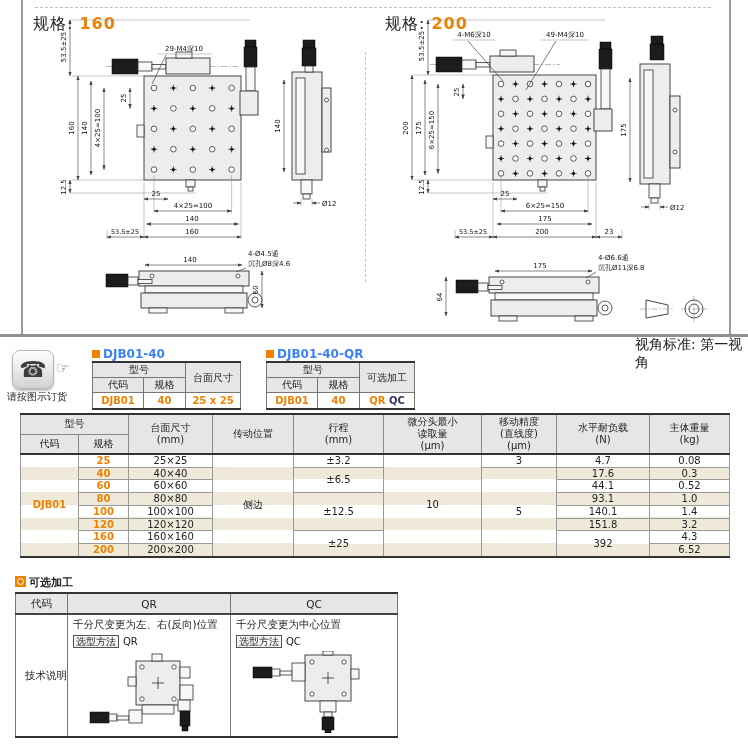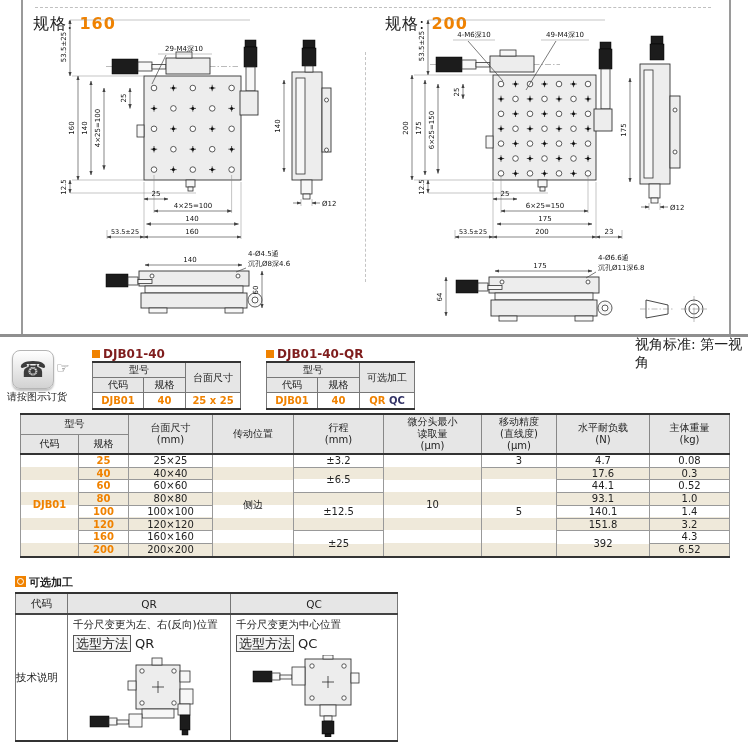--- a/index.html
+++ b/index.html
@@ -27,21 +27,21 @@
   .scr{fill:#fff;stroke:#333;stroke-width:0.8;}
   .dot{fill:#111;}
   .cross{stroke:#111;stroke-width:0.7;}
   
   .order-icon{left:12px;top:350px;width:40px;height:37px;border:1px solid #b5b5b5;border-radius:8px;
     background:linear-gradient(180deg,#ffffff,#d2d2d2);display:flex;align-items:center;justify-content:center;
     box-shadow:0 2px 2px rgba(0,0,0,.25);font-size:22px;color:#3c3c3c;}
   .order-hand{left:56px;top:359px;font-size:15px;color:#666;}
   .order-note{left:7px;top:390px;font-size:10px;color:#222;width:80px;}
   
-  .mini-title{font-size:12px;font-weight:bold;color:#7f1d1d;}
+  .mini-title{font-size:12px;font-weight:bold;color:#3b82f6;}
   .mini-title .sq{display:inline-block;width:8px;height:8px;background:#f08200;margin-right:3px;}
   table.mini{border-collapse:collapse;table-layout:fixed;font-size:10px;
     border-top:2px solid #333;border-bottom:2px solid #333;}
   table.mini th{background:#e6e6e6;font-weight:normal;border:1px solid #777;padding:0;height:14px;}
   table.mini td{border:1px solid #777;text-align:center;height:15px;font-weight:bold;padding:0;}
   .orange{color:#f08200;font-weight:bold;}
   .navy{color:#333366;font-weight:bold;}
   
   table.main{border-collapse:collapse;table-layout:fixed;width:709px;
     border-top:2px solid #333;border-bottom:2px solid #333;font-size:10px;}
@@ -51,23 +51,23 @@
   table.main tbody{background:repeating-linear-gradient(to bottom,#ffffff 0 12.75px,#efe9da 12.75px 25.5px);}
   table.main tbody td{border:1px solid #999;padding:0;text-align:center;height:11.7px;line-height:11.7px;font-size:10px;background:transparent;}
   
   .opt-head{font-size:11px;font-weight:bold;}
   .opt-icon{display:inline-block;width:11px;height:11px;background:#f08200;position:relative;vertical-align:-1px;margin-right:3px;}
   .opt-icon::after{content:"";position:absolute;left:2px;top:2px;width:5px;height:5px;border:1px solid #fff;border-radius:50%;}
   table.opt{border-collapse:collapse;table-layout:fixed;border-top:2px solid #333;border-bottom:2px solid #333;font-size:10.5px;}
   table.opt th{background:#e6e6e6;font-weight:normal;border:1px solid #777;height:19px;padding:0;}
   table.opt thead{border-bottom:2px solid #444;}
   table.opt td{border:1px solid #777;padding:3px 5px;vertical-align:top;}
-  table.opt td.lbl{text-align:left;vertical-align:middle;padding:0;}
+  table.opt td.lbl{text-align:right;vertical-align:middle;padding:0;}
   .desc{font-weight:normal;font-size:10.5px;}
-  .method{margin-top:3px;font-size:13px;}
+  .method{margin-top:3px;font-size:10px;}
   .method .box{border:1px solid #555;background:#f4f4f4;padding:0 2px;margin-right:4px;}
   .opt-draw{display:block;margin:2px auto 0 auto;}
 </style>
 </head>
 <body>
 
 <div class="abs vline" style="left:21px"></div>
 <div class="abs vline" style="left:729px"></div>
 <div class="abs dash-top"></div>
 <div class="abs dash-mid"></div>

